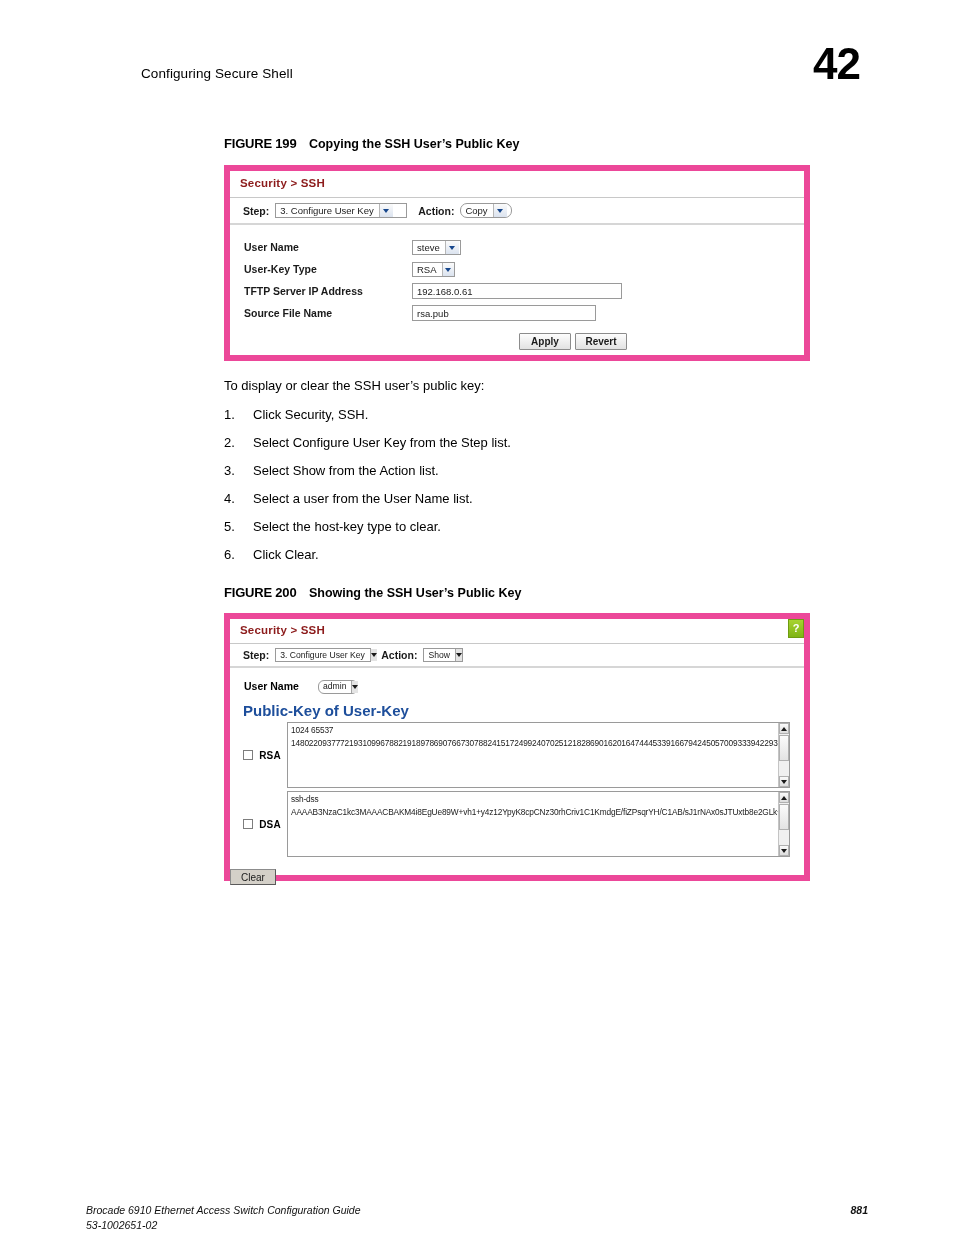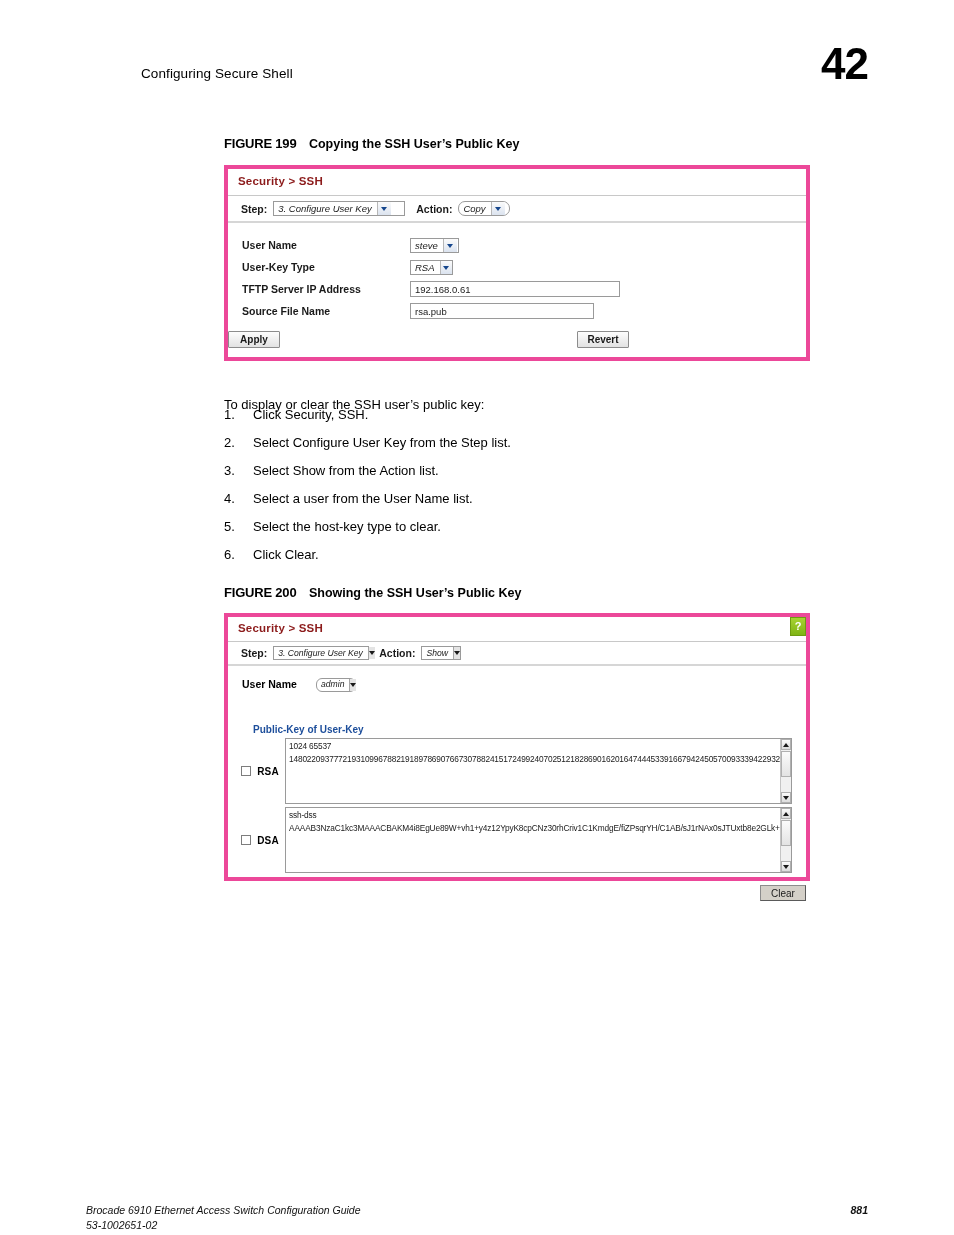--- a/index.html
+++ b/index.html
@@ -15,21 +15,21 @@
     font-family: "Liberation Sans", sans-serif;
     color: #000000;
     overflow: hidden;
   }
 
   
   .page-header {
     position: absolute;
     top: 58px;
     left: 141px;
-    right: 86px;
+    right: 94px;
     height: 46px;
   }
   .running-head {
     font-size: 13.5px;
     color: #000;
     letter-spacing: 0.1px;
     position: absolute;
     left: 0;
     top: 8px;
   }
@@ -60,21 +60,21 @@
     font-weight: bold;
     margin-left: 9px;
     font-size: 12.5px;
     text-align: center;
   }
 
   
   .panel {
     position: absolute;
     background: #ffffff;
-    border: 4px solid #ec4899;
+    border: 6px solid #ec4899;
     box-sizing: border-box;
   }
   .panel-titlebar {
     position: relative;
     height: 27px;
     border-bottom: 1px solid #c8c8c8;
     background: #ffffff;
     box-sizing: border-box;
   }
   .panel-title {
@@ -131,21 +131,20 @@
     vertical-align: middle;
   }
   .combo .combo-text {
     font-size: 9.5px;
     color: #1a1a1a;
     padding: 0 5px 0 4px;
     line-height: 13px;
     white-space: nowrap;
     display: flex;
     align-items: center;
-    font-style: italic;
   }
   .combo .combo-arrow {
     width: 13px;
     border-left: 1px solid #b7b7b7;
     background: linear-gradient(#fbfbfb, #dbe3ef);
     display: flex;
     align-items: center;
     justify-content: center;
   }
   .combo .combo-arrow::after {
@@ -220,23 +219,23 @@
     width: 168px;
     font-size: 10.5px;
     font-weight: bold;
     color: #1a1a1a;
   }
   #figure-199 .form-row .value-cell {
     flex: 1;
   }
   #figure-199 .btn-row {
     display: flex;
-    justify-content: space-between;
-    padding: 9px 177px 0 0;
-    gap: 20px;
+    justify-content: flex-end;
+    padding: 9px 177px 0 12px;
+    gap: 4px;
   }
 
   
   .body-text {
     position: absolute;
     left: 224px;
     font-size: 13px;
     color: #000;
     line-height: 1.25;
   }
@@ -266,25 +265,24 @@
     align-items: center;
     height: 22px;
     padding: 7px 0 0 14px;
   }
   #figure-200 .user-name-row .label-cell {
     width: 74px;
     font-size: 10.5px;
     font-weight: bold;
   }
   .section-label {
-    font-size: 10px;
+    font-size: 15px;
     font-weight: bold;
     color: #1d4e9b;
-    padding: 5px 0 3px 25px;
-    margin-top: 24px;
+    padding: 5px 0 3px 13px;
   }
   .key-block {
     display: flex;
     align-items: center;
     padding-left: 13px;
     margin-bottom: 3px;
   }
   .key-check {
     width: 10px;
     height: 10px;
@@ -364,21 +362,21 @@
     left: 0;
     right: 0;
     top: 12px;
     height: 26px;
     background: linear-gradient(#fbfbfb, #e3e3e3);
     border: 1px solid #b0b0b0;
     box-sizing: border-box;
   }
   #figure-200 .clear-row {
     display: flex;
-    justify-content: flex-end;
+    justify-content: flex-start;
     padding-top: 9px;
   }
 
   
   .footer {
     position: absolute;
     left: 86px;
     right: 86px;
     bottom: 32px;
     font-style: italic;
@@ -467,21 +465,21 @@
       </div>
     </div>
 
     <div class="btn-row">
       <div class="btn">Apply</div>
       <div class="btn">Revert</div>
     </div>
   </div>
 </div>
 
-<div class="body-text" style="top:397px;">To display or clear the SSH user’s public key:</div>
+<div class="body-text" style="top:378px;">To display or clear the SSH user’s public key:</div>
 
 <ol class="steps" style="top:406px;">
   <li>
     <span class="num">1.</span>
     <span>Click Security, SSH.</span>
   </li>
   <li>
     <span class="num">2.</span>
     <span>Select Configure User Key from the Step list.</span>
   </li>

